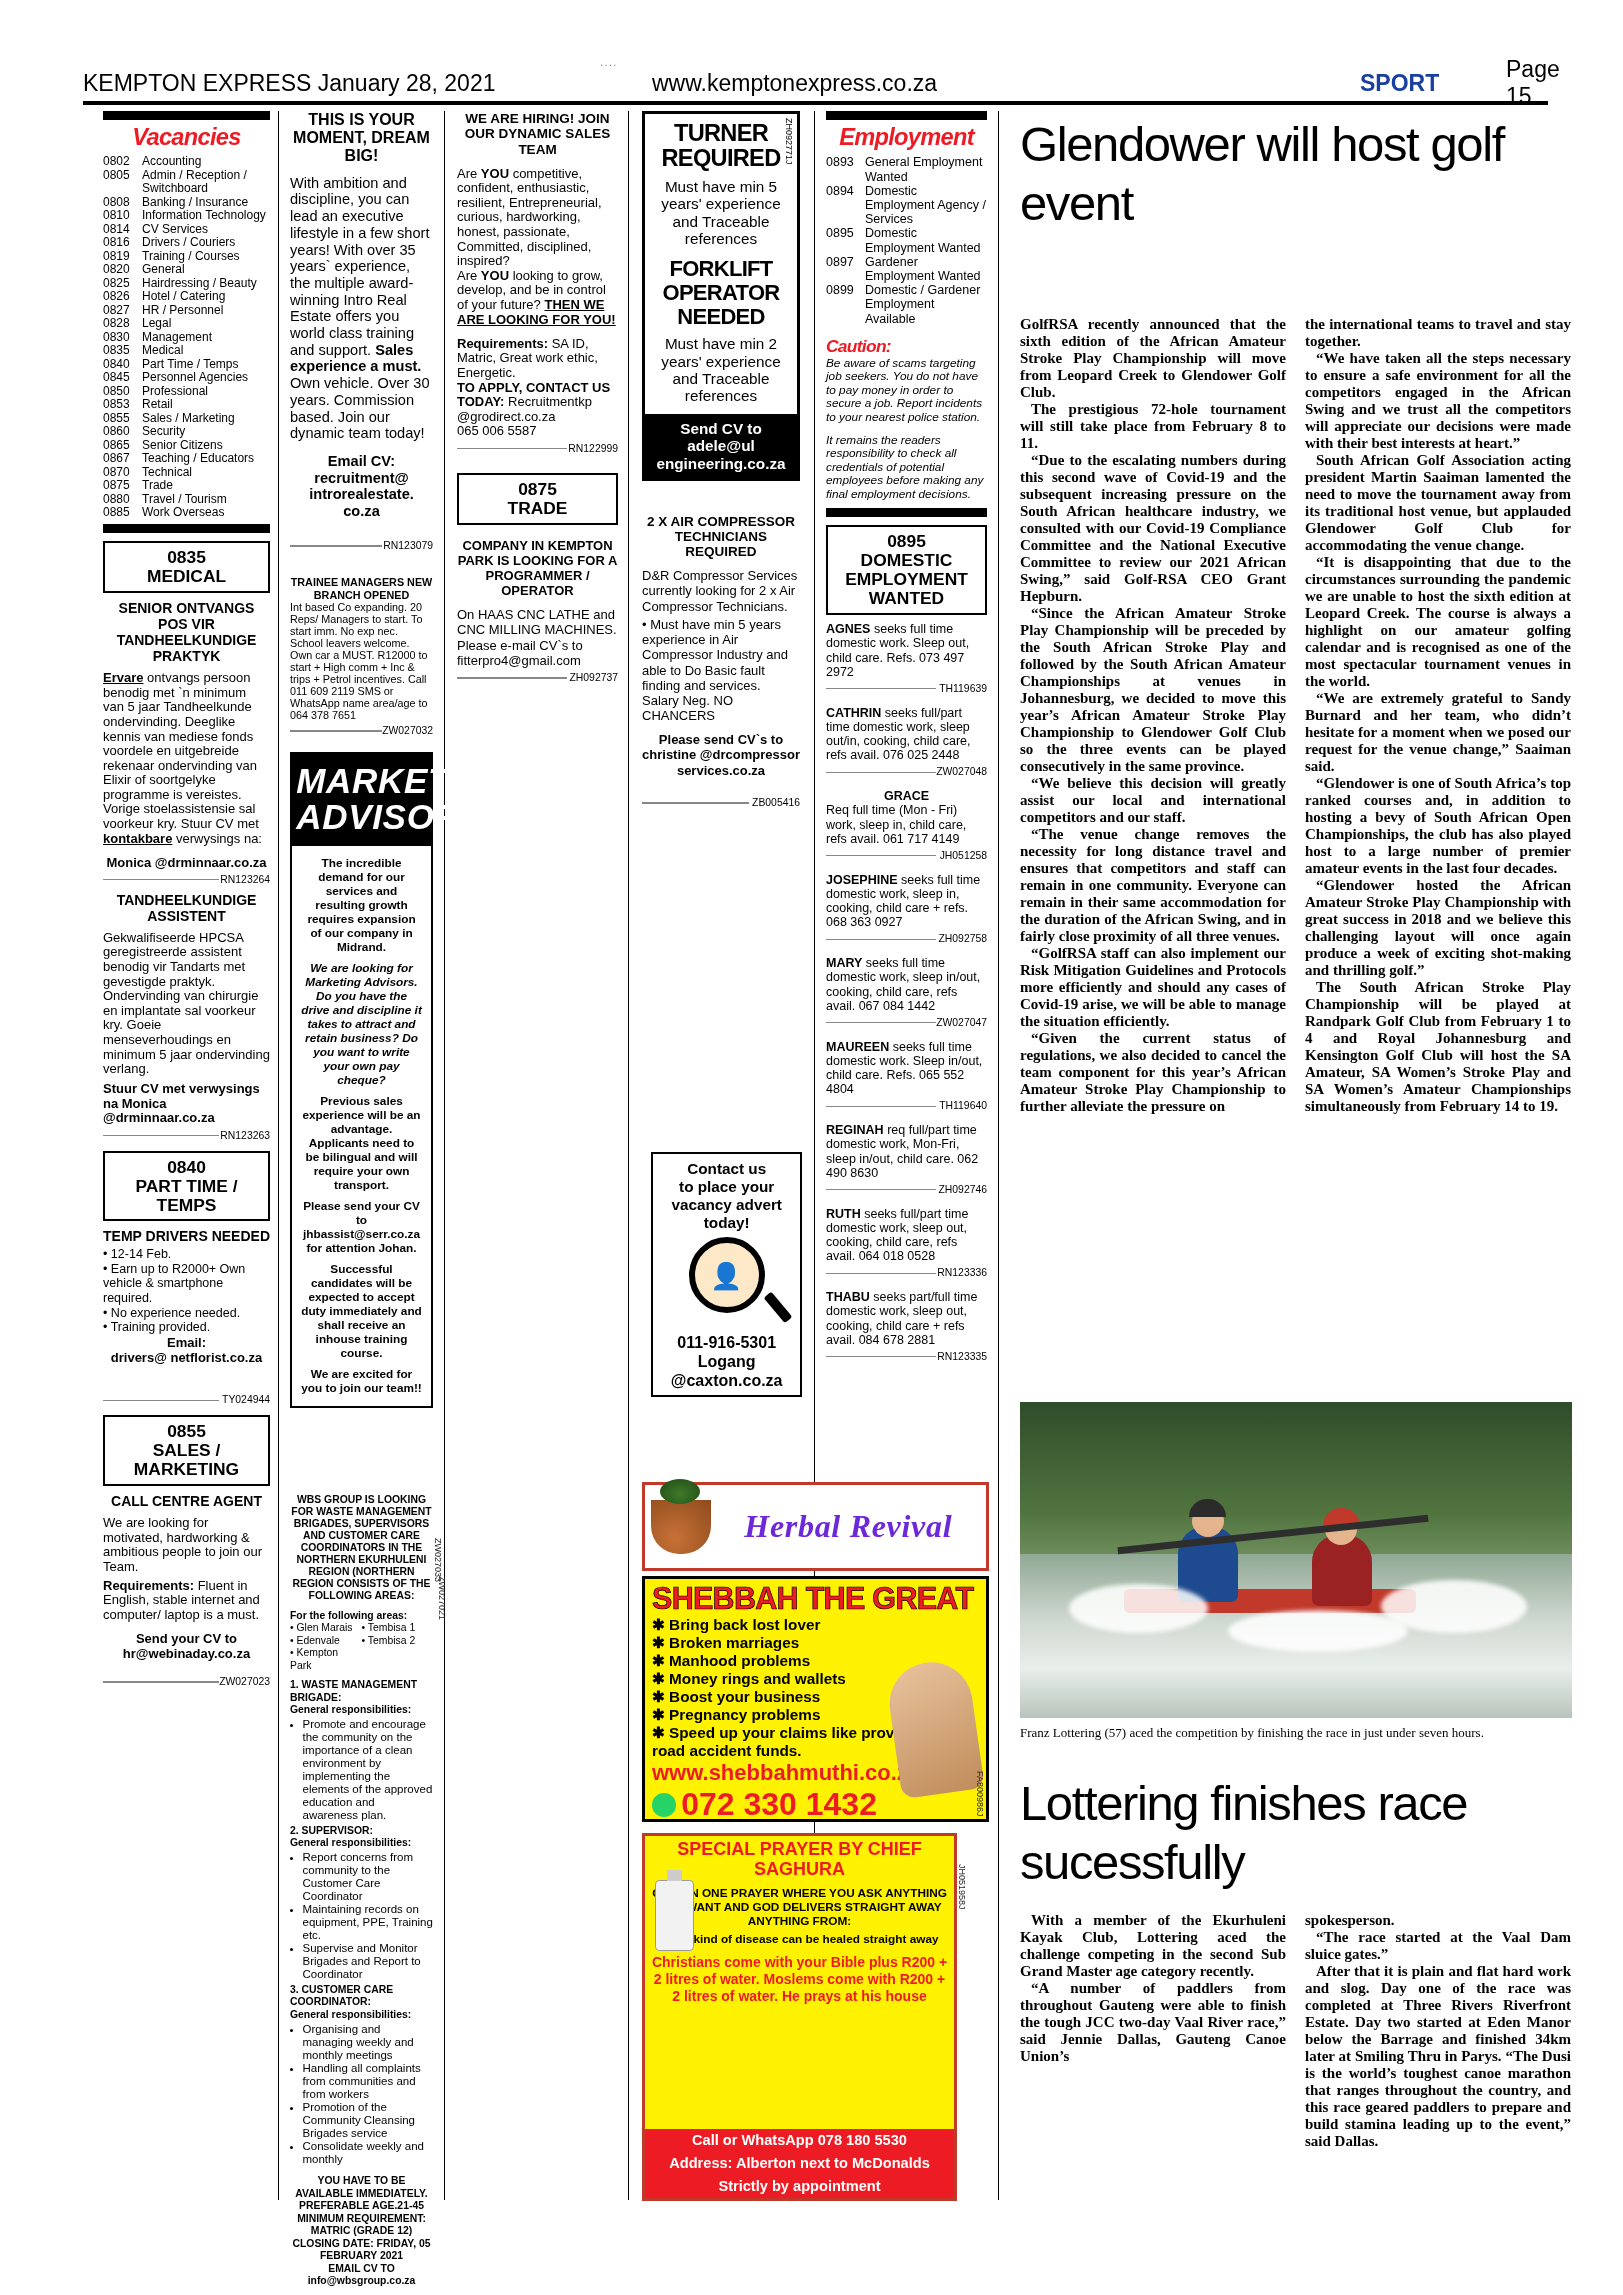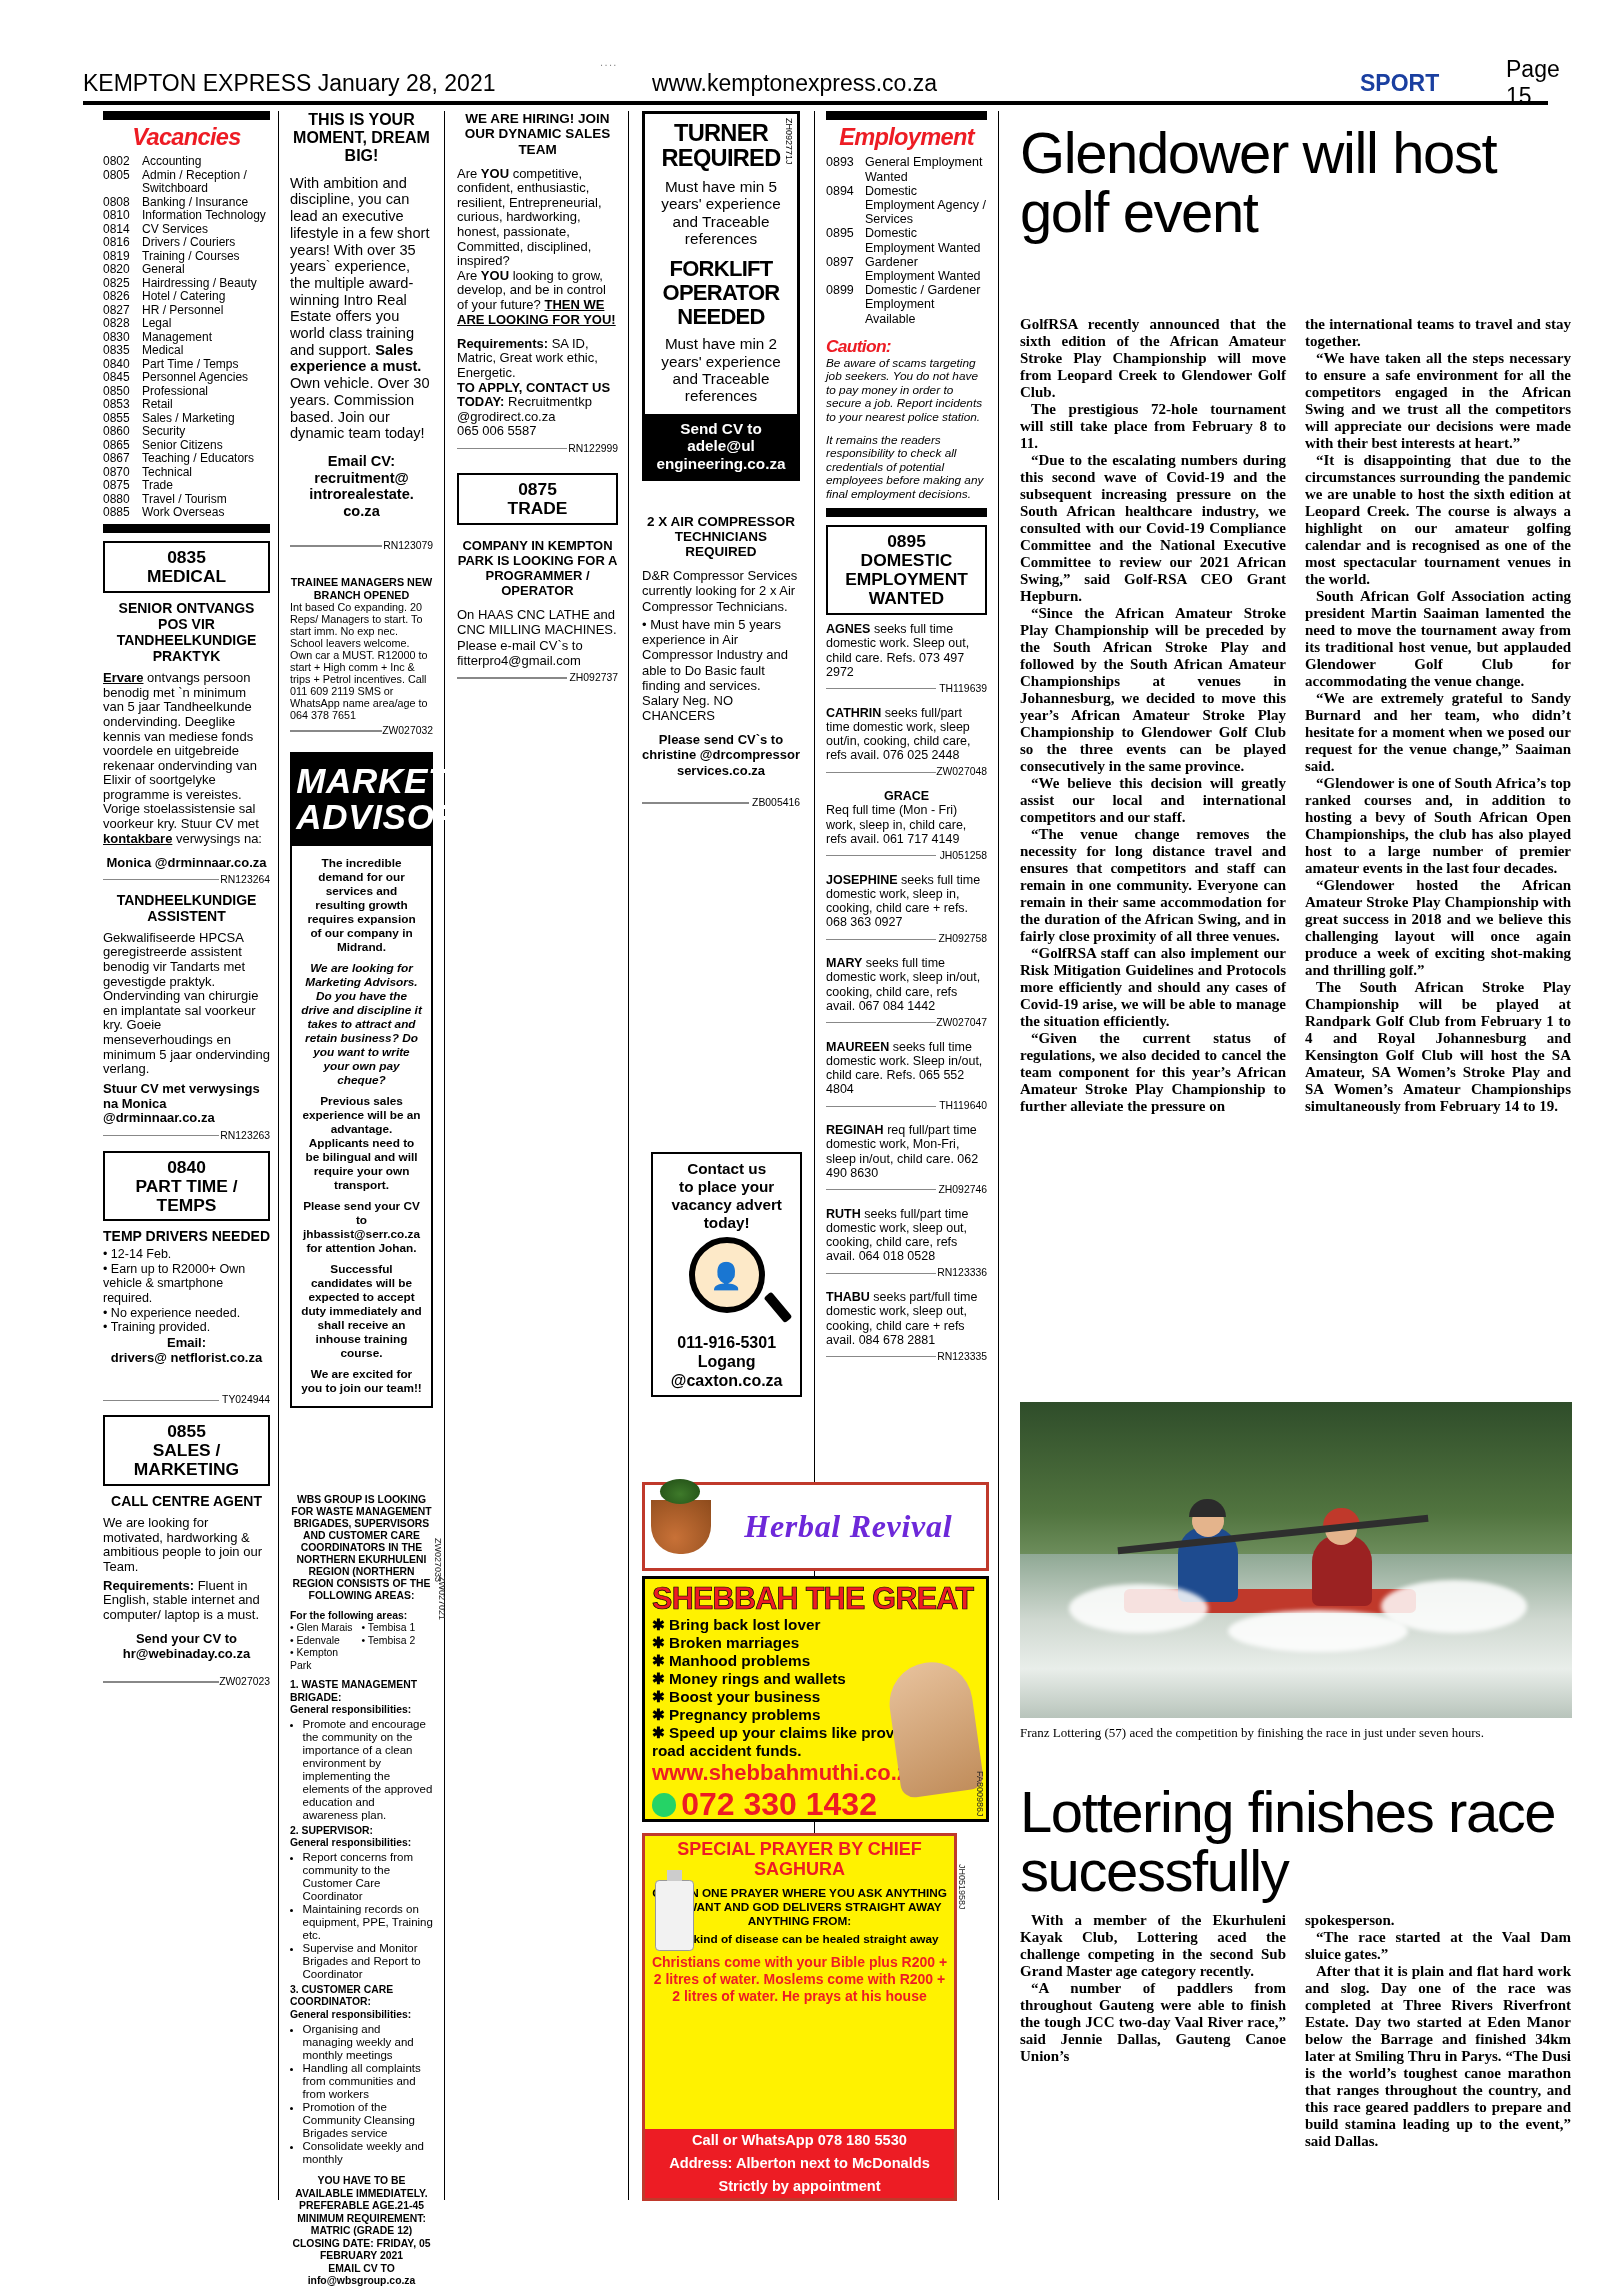--- a/index.html
+++ b/index.html
@@ -27,21 +27,21 @@
   .codelist .nm{flex:1;}
   .boxhead{border:2.1px solid #000;text-align:center;font-weight:bold;font-size:17.4px;line-height:19px;padding:4.9px 1.4px;margin:8.3px 0 7px;}
   .ad{font-size:11.8px;line-height:13.5px;}
   .ctr{text-align:center;}
   .bold{font-weight:bold;}
   .ref{font-size:10.4px;text-align:right;position:relative;margin-top:2.8px;}
   .ref:before{content:"";position:absolute;left:0;right:51px;top:6.2px;height:1.4px;background:#888;}
   .midbold{font-weight:bold;font-size:14px;line-height:16px;text-align:center;}
 
   
-  .headline{font-family:"Liberation Sans",sans-serif;font-weight:400;font-size:58px;line-height:59px;letter-spacing:-1.4px;margin-top:8px;}
+  .headline{font-family:"Liberation Sans",sans-serif;font-weight:400;font-size:49px;line-height:59px;letter-spacing:-1.4px;}
   .artcol{font-family:"Liberation Serif",serif;font-size:15px;line-height:17px;text-align:justify;}
   .artcol p{margin:0;text-indent:11px;font-weight:bold;}
   .artcol p.first{text-indent:0;}
   .caption{font-family:"Liberation Serif",serif;font-size:13px;line-height:15.3px;}
 
   
   .photo{position:relative;overflow:hidden;background:linear-gradient(#2f4d2a,#51743f 35%,#7b9a6a 55%,#9fb892 100%);}
   .water{position:absolute;left:0;right:0;bottom:0;height:52%;background:linear-gradient(#8fa894,#cfd8d0 40%,#e9eeea 70%,#b8c4bb);}
   .boat{position:absolute;background:#c0392b;border-radius:5.6px;}
   .paddler{position:absolute;border-radius:50%;}
@@ -551,22 +551,22 @@
     <p>“Since the African Amateur Stroke Play Championship will be preceded by the South African Stroke Play and followed by the South African Amateur Championships at venues in Johannesburg, we decided to move this year’s African Amateur Stroke Play Championship to Glendower Golf Club so the three events can be played consecutively in the same province.</p>
     <p>“We believe this decision will greatly assist our local and international competitors and our staff.</p>
     <p>“The venue change removes the necessity for long distance travel and ensures that competitors and staff can remain in one community. Everyone can remain in their same accommodation for the duration of the African Swing, and in fairly close proximity of all three venues.</p>
     <p>“GolfRSA staff can also implement our Risk Mitigation Guidelines and Protocols more efficiently and should any cases of Covid-19 arise, we will be able to manage the situation efficiently.</p>
     <p>“Given the current status of regulations, we also decided to cancel the team component for this year’s African Amateur Stroke Play Championship to further alleviate the pressure on</p>
   </div>
 
   <div class="col artcol" style="left:1305px;top:316px;width:266px;">
     <p class="first">the international teams to travel and stay together.</p>
     <p>“We have taken all the steps necessary to ensure a safe environment for all the competitors engaged in the African Swing and we trust all the competitors will appreciate our decisions were made with their best interests at heart.”</p>
+    <p>South African Golf Association acting president Martin Saaiman lamented the need to move the tournament away from its traditional host venue, but applauded Glendower Golf Club for accommodating the venue change.</p>
     <p>“It is disappointing that due to the circumstances surrounding the pandemic we are unable to host the sixth edition at Leopard Creek. The course is always a highlight on our amateur golfing calendar and is recognised as one of the most spectacular tournament venues in the world.</p>
-    <p>South African Golf Association acting president Martin Saaiman lamented the need to move the tournament away from its traditional host venue, but applauded Glendower Golf Club for accommodating the venue change.</p>
     <p>“We are extremely grateful to Sandy Burnard and her team, who didn’t hesitate for a moment when we posed our request for the venue change,” Saaiman said.</p>
     <p>“Glendower is one of South Africa’s top ranked courses and, in addition to hosting a bevy of South African Open Championships, the club has also played host to a large number of premier amateur events in the last four decades.</p>
     <p>“Glendower hosted the African Amateur Stroke Play Championship with great success in 2018 and we believe this challenging layout will once again produce a week of exciting shot-making and thrilling golf.”</p>
     <p>The South African Stroke Play Championship will be played at Randpark Golf Club from February 1 to 4 and Royal Johannesburg and Kensington Golf Club will host the SA Amateur, SA Women’s Stroke Play and SA Women’s Amateur Championships simultaneously from February 14 to 19.</p>
   </div>
 
   <div class="photo col" style="left:1020px;top:1402px;width:552px;height:316px;">
     <div class="water"></div>
     <div class="boat" style="left:104px;top:187px;width:292px;height:23.6px;"></div>
     <div class="paddler" style="left:158px;top:124px;width:60px;height:76px;background:#1e4b8f;border-radius:28px 28px 7px 7px;"></div>

